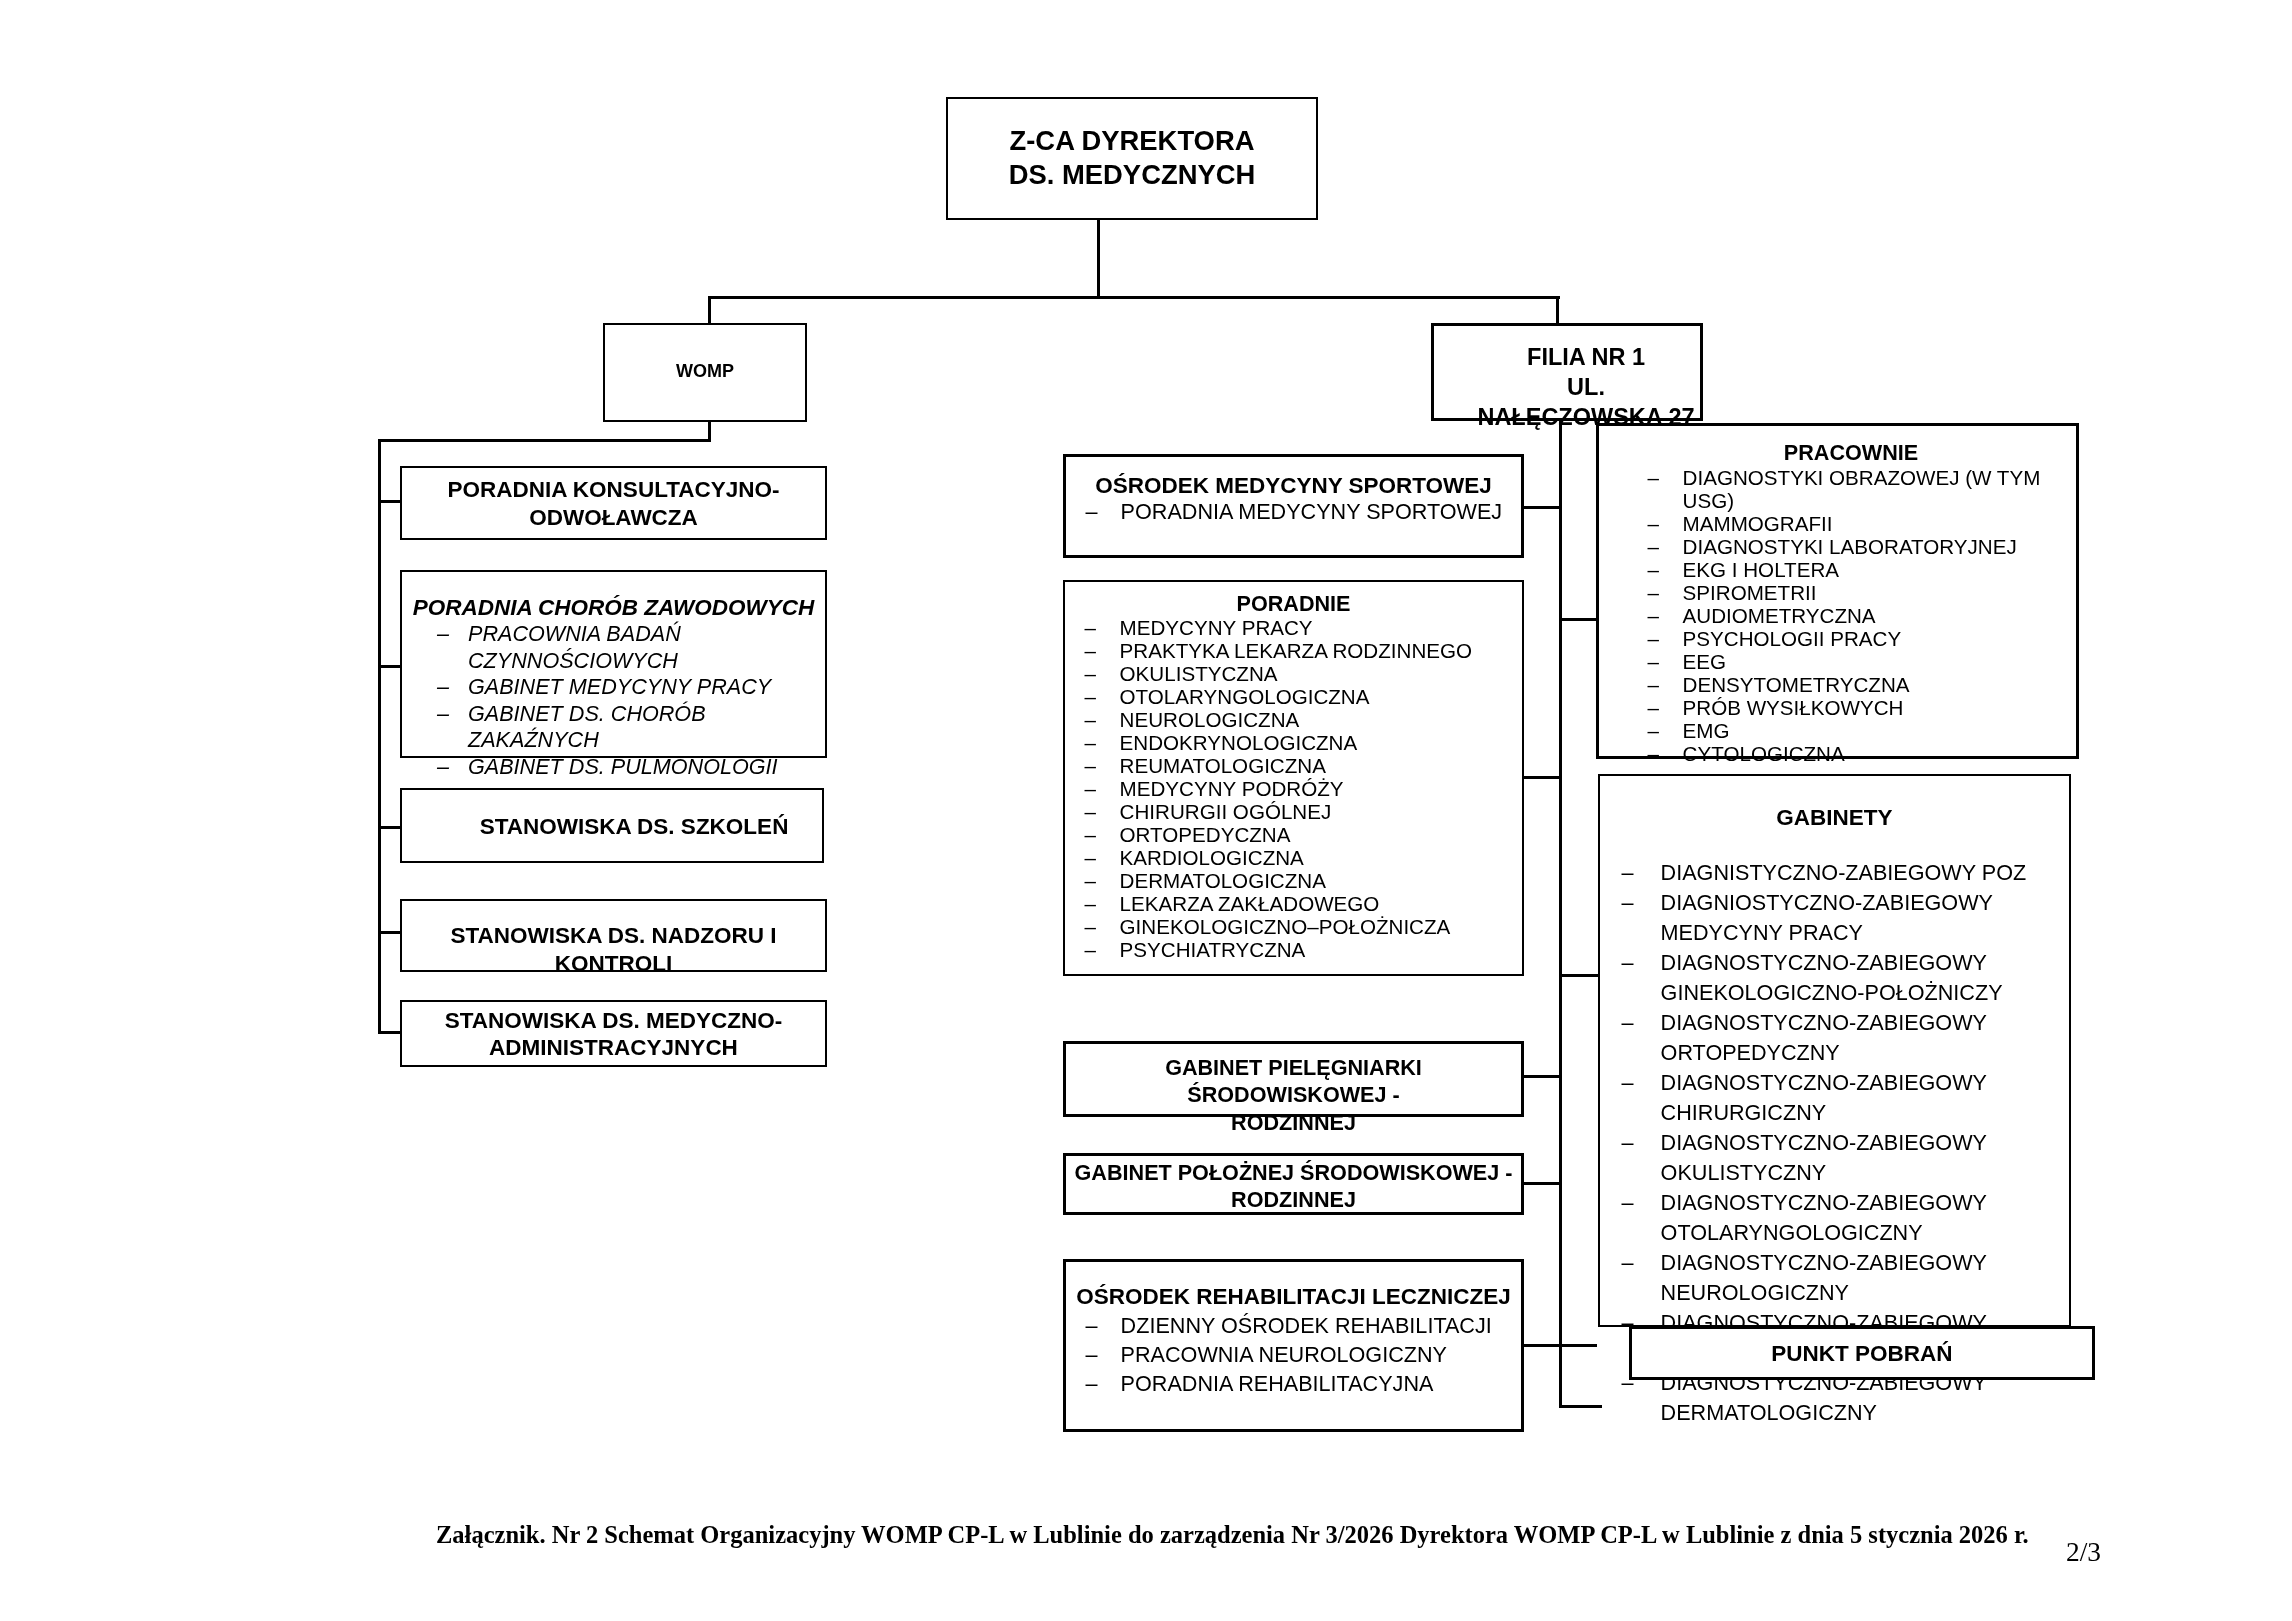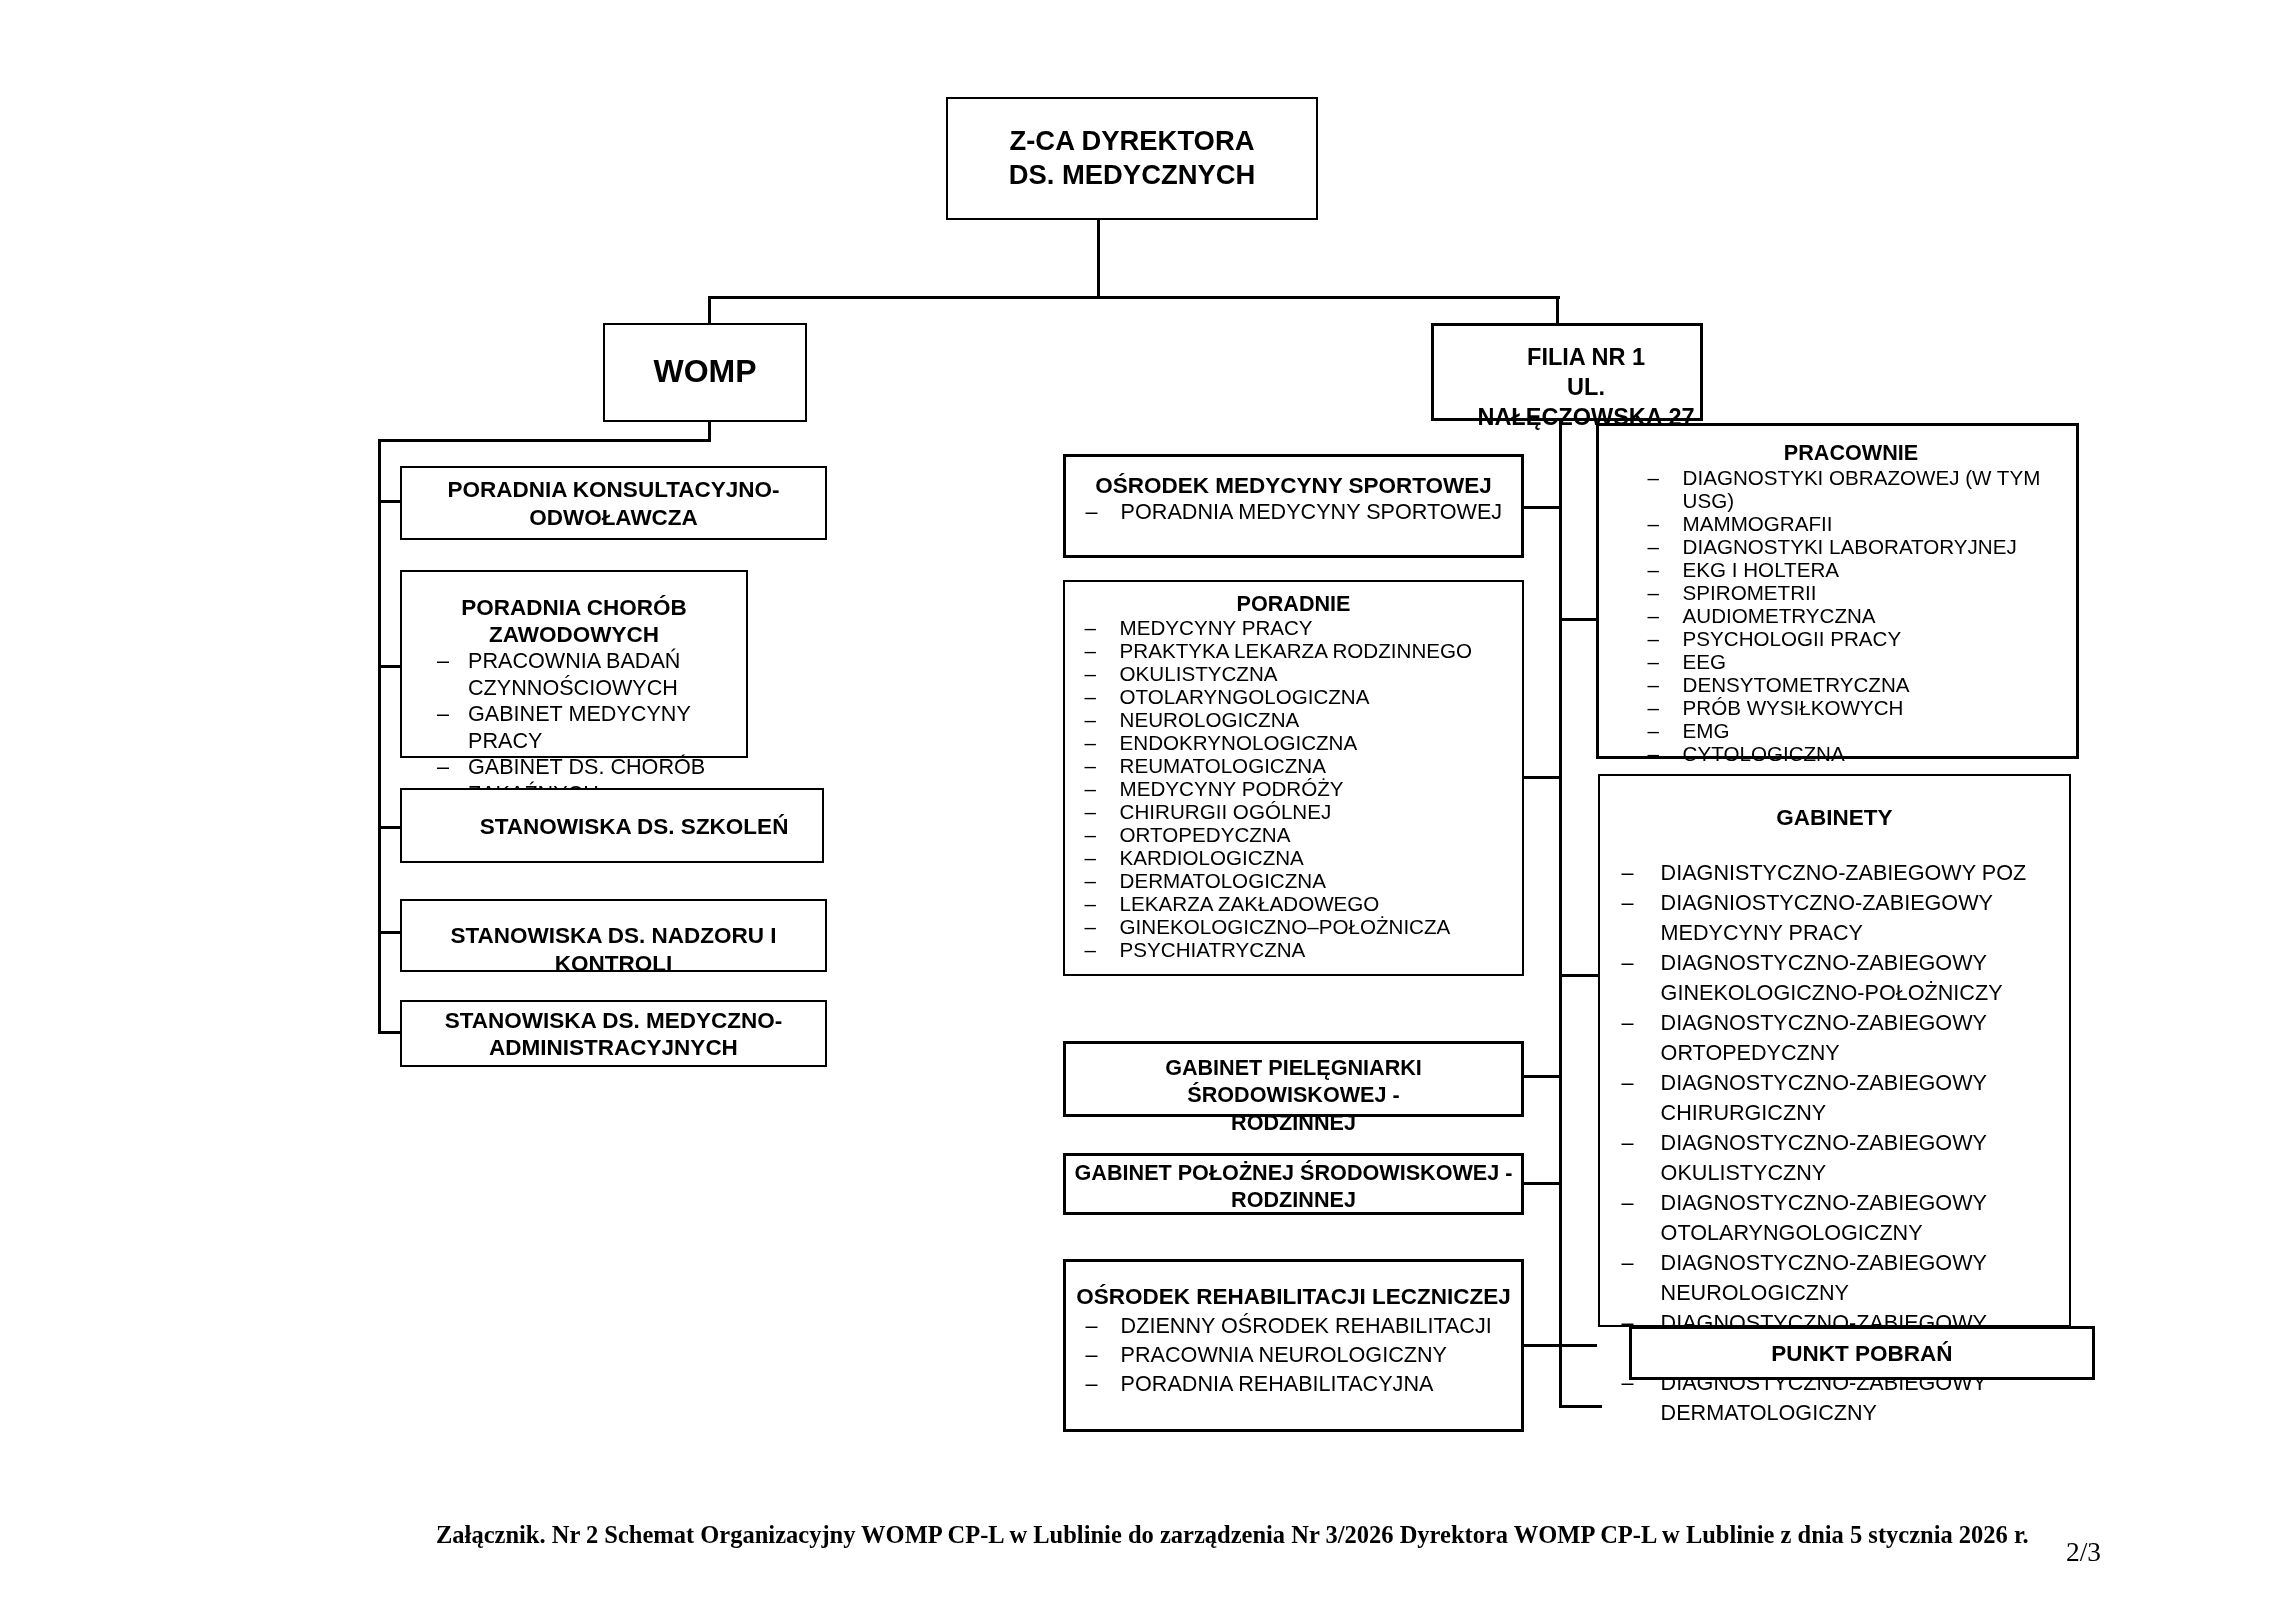--- a/index.html
+++ b/index.html
@@ -20,28 +20,28 @@
   .dash{flex:0 0 35px;text-align:left;}
   .li-text{flex:1 1 auto;}
   .hline,.vline{position:absolute;background:#000;}
   .hline{height:2.9px;}
   .vline{width:2.9px;}
 
   
   .b-root{left:946px;top:97px;width:372px;height:123px;}
   .b-root .title{font-size:27.4px;line-height:34px;margin-top:24.5px;}
   .b-womp{left:603px;top:323px;width:204px;height:99px;}
-  .b-womp .title{font-size:32px;line-height:29px;margin-top:32px;}
+  .b-womp .title{font-size:18px;line-height:29px;margin-top:32px;}
   .b-filia{left:1431px;top:323px;width:272px;height:98px;padding-left:38px;}
   .b-filia .title{font-size:23.5px;line-height:30px;margin-top:15.7px;}
 
   
   .b-konsult{left:400px;top:466px;width:427px;height:74px;}
   .b-konsult .title{font-size:22.5px;line-height:28px;margin-top:7.8px;}
-  .b-zawod{left:400px;top:570px;width:348px;height:188px;}
+  .b-zawod{left:400px;top:570px;width:427px;height:188px;font-style:italic;}
   .b-zawod .title{font-size:22.5px;line-height:27.4px;margin-top:21.6px;}
   .b-zawod .list{font-size:21.6px;line-height:26.5px;padding:0 5.9px 0 35px;}
   .b-zawod .dash{flex-basis:31px;}
   .b-szkolen{left:400px;top:788px;width:424px;height:75px;padding-left:44px;}
   .b-szkolen .title{font-size:22.5px;line-height:28px;margin-top:22.5px;}
   .b-nadzor{left:400px;top:899px;width:427px;height:73px;}
   .b-nadzor .title{font-size:22.5px;line-height:28px;margin-top:20.6px;}
   .b-medadm{left:400px;top:1000px;width:427px;height:67px;}
   .b-medadm .title{font-size:22.5px;line-height:27.4px;margin-top:4.9px;}
 

